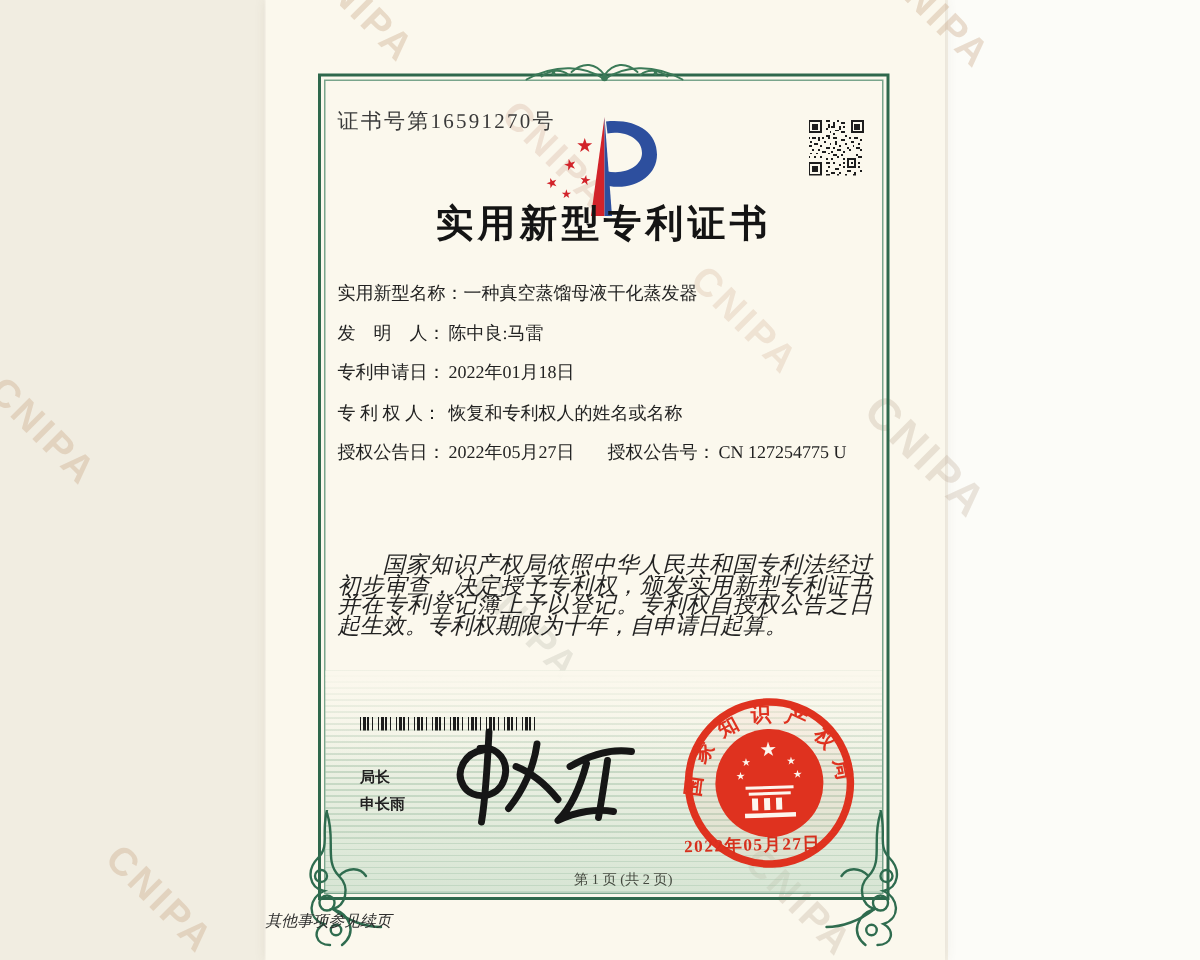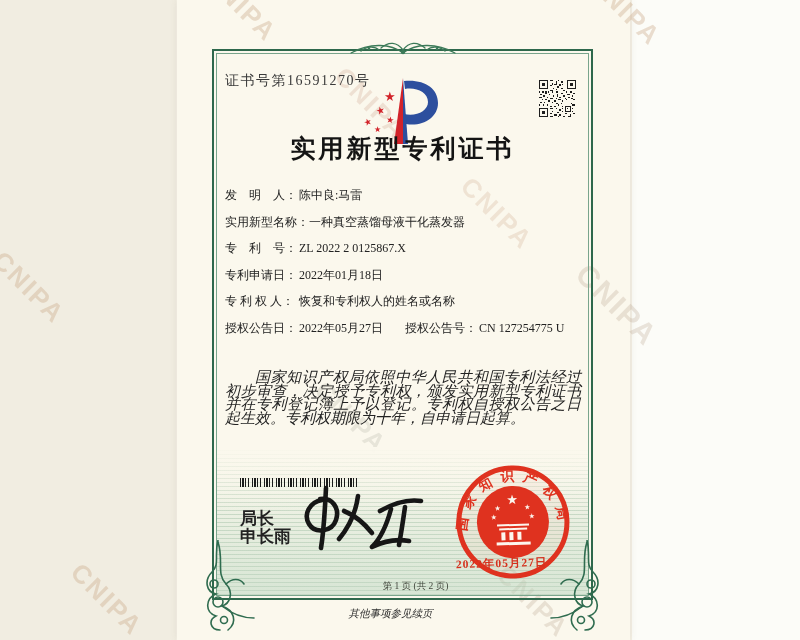--- a/index.html
+++ b/index.html
@@ -75,35 +75,35 @@
     position:absolute;left:240px;top:478px;width:117px;height:9px;z-index:4;
     background:repeating-linear-gradient(90deg,
       #1c1c1c 0 1px,rgba(0,0,0,0) 1px 2px,
       #1c1c1c 2px 4px,rgba(0,0,0,0) 4px 5px,
       #1c1c1c 5px 6px,rgba(0,0,0,0) 6px 8px,
       #1c1c1c 8px 9px,rgba(0,0,0,0) 9px 12px);
   }
   .signer{
     position:absolute;left:240px;top:510px;z-index:4;
     font-family:"Liberation Sans","DejaVu Sans",sans-serif;
-    font-size:17px;font-weight:600;color:#222;line-height:18px;
+    font-size:10px;font-weight:600;color:#222;line-height:18px;
   }
   .signature{position:absolute;left:292px;top:484px;z-index:4;}
   .seal{position:absolute;left:452px;top:464px;z-index:5;transform:rotate(-2deg);}
   .seal-date{
     position:absolute;left:456px;top:556px;z-index:6;color:#d6301d;
     font-size:11.5px;font-weight:700;letter-spacing:1px;transform:rotate(-1.5deg);
     font-family:"Liberation Serif",serif;
   }
   .pageind{
     position:absolute;left:212px;top:580px;width:407px;text-align:center;
     font-size:9.5px;color:#44493f;z-index:6;
   }
   .contnote{
-    position:absolute;left:177px;top:607px;width:427px;text-align:center;
+    position:absolute;left:177px;top:607px;width:427px;
     font-size:10.5px;font-style:italic;color:#2e2e2e;z-index:4;
   }
 </style>
 </head>
 <body>
 
 <div class="paper"></div>
 
 <div class="wm wm1">CNIPA</div>
 <div class="wm wm2">CNIPA</div>
@@ -186,27 +186,24 @@
   </g>
   <rect x="21" y="21" width="3" height="3" fill="#fbf8ed"></rect>
   <rect x="22" y="22" width="1" height="1" fill="#1d1d1d"></rect>
   <path fill="#1d1d1d" d="M9,0h2v1h-2z M13,1h1v2h-1z M15,0h1v1h-1z M17,1h2v1h-2z M10,2h1v2h-1z M12,3h2v1h-2z M16,3h1v2h-1z M18,3h1v1h-1z M9,4h1v1h-1z M14,5h2v1h-2z M11,6h1v1h-1z M17,6h2v1h-2z M13,7h1v1h-1z M9,8h2v1h-2z M19,8h1v1h-1z M0,9h1v1h-1z M2,9h2v1h-2z M5,9h1v2h-1z M7,9h1v1h-1z M10,9h1v1h-1z M13,9h2v1h-2z M17,10h2v1h-2z M21,9h1v1h-1z M24,9h2v1h-2z M27,10h1v1h-1z M1,11h1v1h-1z M3,12h2v1h-2z M8,11h1v1h-1z M11,12h1v1h-1z M14,11h1v2h-1z M19,12h1v1h-1z M22,11h2v1h-2z M26,12h1v1h-1z M0,13h2v1h-2z M6,13h1v1h-1z M9,14h2v1h-2z M13,14h1v1h-1z M16,13h1v1h-1z M20,14h1v1h-1z M23,13h1v1h-1z M25,14h2v1h-2z M2,15h1v1h-1z M5,15h1v1h-1z M7,16h2v1h-2z M12,16h1v1h-1z M15,15h2v1h-2z M18,16h1v1h-1z M21,15h1v1h-1z M27,15h1v1h-1z M1,17h1v1h-1z M4,17h1v1h-1z M10,17h1v1h-1z M13,18h2v1h-2z M17,18h1v1h-1z M25,18h1v1h-1z M0,19h1v1h-1z M3,19h1v1h-1z M6,19h1v1h-1z M9,20h1v1h-1z M12,20h1v1h-1z M15,19h1v1h-1z M18,20h1v1h-1z M26,19h2v1h-2z M9,22h2v1h-2z M13,22h1v1h-1z M16,23h1v1h-1z M18,22h1v1h-1z M26,22h1v1h-1z M10,24h1v1h-1z M14,25h2v1h-2z M18,24h1v1h-1z M26,24h1v1h-1z M9,26h1v1h-1z M12,27h2v1h-2z M16,27h1v1h-1z M20,26h2v1h-2z M24,27h1v1h-1z M27,26h1v1h-1z M9,28h2v1h-2z M15,28h1v1h-1z M19,28h1v1h-1z M23,28h2v1h-2z"></path>
 </svg>
 
 <div class="title">实用新型专利证书</div>
 
 <div class="fields">
   <div class="frow">
+    <span class="lbl">实用新型名称：</span><span>一种真空蒸馏母液干化蒸发器</span>
+  </div>
+  <div class="frow">
     <span class="lbl">发　明　人：</span><span>陈中良:马雷</span>
-  </div>
-  <div class="frow">
-    <span class="lbl">实用新型名称：</span><span>一种真空蒸馏母液干化蒸发器</span>
-  </div>
-  <div class="frow">
-    <span class="lbl">专　利　号：</span><span>ZL 2022 2 0125867.X</span>
   </div>
   <div class="frow">
     <span class="lbl">专利申请日：</span><span>2022年01月18日</span>
   </div>
   <div class="frow">
     <span class="lbl">专 利 权 人：</span><span>恢复和专利权人的姓名或名称</span>
   </div>
   <div class="frow">
     <span class="lbl">授权公告日：</span><span>2022年05月27日</span>
     <span class="grant2">

